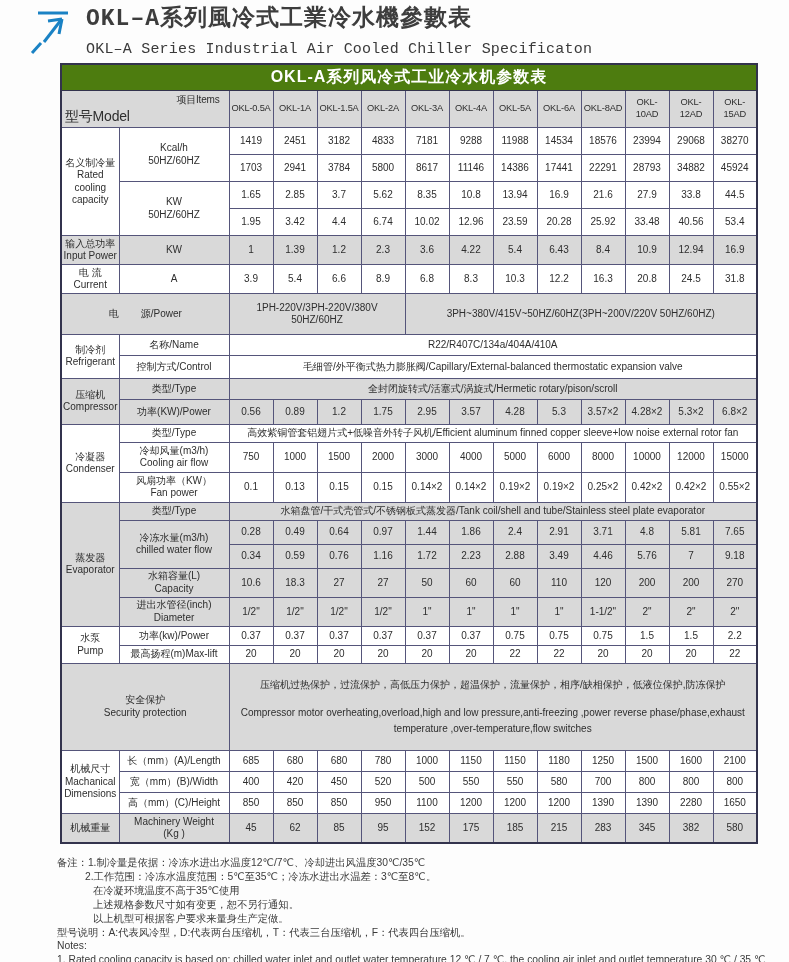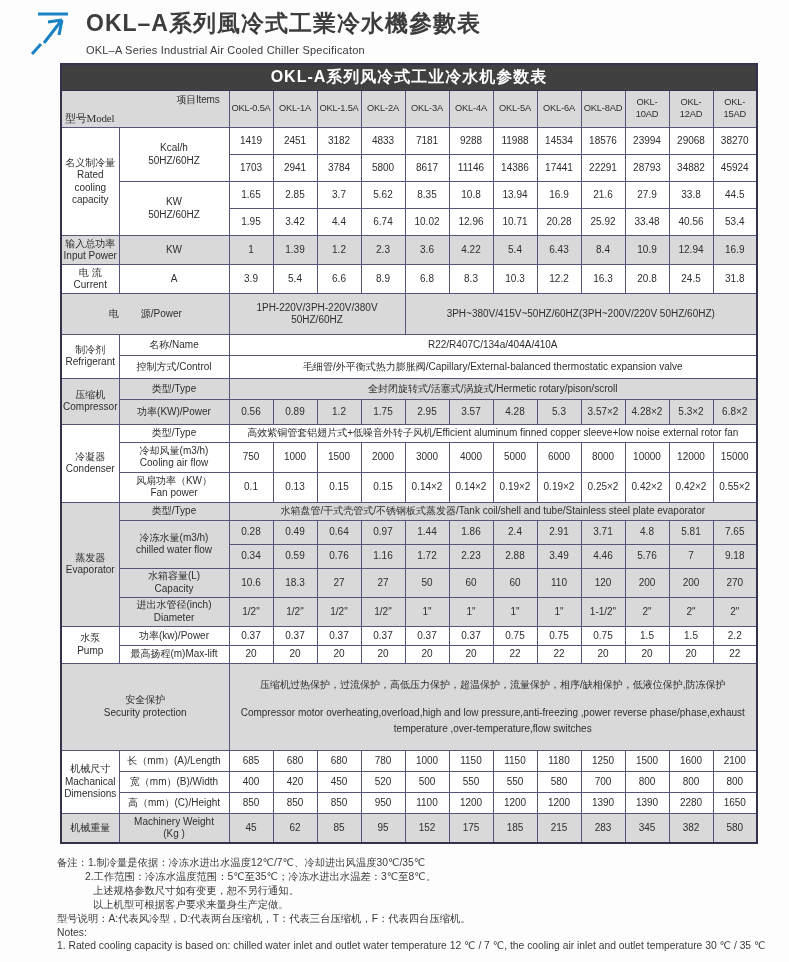--- a/index.html
+++ b/index.html
@@ -1,45 +1,45 @@
 <!DOCTYPE html>
 <html><head>
 <meta charset="utf-8">
 <style>
   * { box-sizing: border-box; margin: 0; padding: 0; }
   html,body { width: 789px; background: #fdfdfd; font-family: "Liberation Sans", "DejaVu Sans", sans-serif; color: #2e2e2e; }
   .page { width: 789px; height: 962px; overflow: hidden; position: relative; }
 
   
-  .header { display: flex; align-items: flex-end; padding: 8px 16px 0 28px; height: 56px; }
+  .header { display: flex; align-items: center; padding: 8px 16px 0 28px; height: 56px; font-family: Liberation Mono, monospace; }
   .logo { width: 46px; height: 46px; flex: 0 0 auto; }
   .titles { margin-left: 12px; }
   .title-zh { font-size: 23px; font-weight: bold; color: #3d3d3d; letter-spacing: 1px; line-height: 1.15; }
-  .title-en { font-size: 11px; font-weight: normal; color: #3a3a3a; margin-top: 8px; letter-spacing: 0.2px; }
+  .title-en { font-size: 15px; font-weight: normal; color: #3a3a3a; margin-top: 8px; letter-spacing: 0.2px; }
 
   
   table.spec { margin: 7px 0 0 60px; width: 697px; border-collapse: collapse; table-layout: fixed;
                border: 2px solid #33334d; }
   .spec td, .spec th { border: 1px solid #55557a; font-weight: normal; text-align: center;
                        vertical-align: middle; font-size: 10px; line-height: 1.25; padding: 1px 1px;
                        white-space: pre-line; overflow: hidden; }
   tr.sec-top td, tr.sec-top th { border-top: 1.6px solid #3c3c5c; }
-  .banner td { background: #404040; color: #ffffff; font-size: 16px; font-weight: bold;
+  .banner td { background: #4d7c0f; color: #ffffff; font-size: 16px; font-weight: bold;
                height: 26px; letter-spacing: 1px; border: 1px solid #33334d; }
   tr.gray td, tr.gray th { background: #d9d9d9; }
   tr.white td, tr.white th { background: #ffffff; }
   .models td { font-size: 9.3px; letter-spacing: -0.2px; }
   .cat { font-size: 9.5px; }
   .sub { font-size: 9.5px; }
   .wide-val { font-size: 9.5px; }
   .corner { position: relative; padding: 0;
     background-image: linear-gradient(to bottom right,
       transparent calc(50% - 0.6px), #55557a calc(50% - 0.6px),
       #55557a calc(50% + 0.6px), transparent calc(50% + 0.6px)); }
-  .corner .model { position: absolute; left: 3px; bottom: 2px; font-size: 11px; font-family: Liberation Serif, serif; }
+  .corner .model { position: absolute; left: 3px; bottom: 2px; font-size: 14px; }
   .corner .items { position: absolute; right: 9px; top: 3px; font-size: 10px; }
   .power-label { }
   .power-label .inner { display: flex; justify-content: center; gap: 22px; }
   .security-cell { text-align: left; padding: 3px 6px; }
   .security-cell div { font-size: 10px; line-height: 1.55; white-space: normal; }
 
   
   .notes { margin: 13px 0 0 57px; font-size: 10.3px; color: #3a3a3a; line-height: 1.2; }
   .notes .line { margin-bottom: 1.5px; }
   .ind-1 { padding-left: 28px; }
@@ -145,21 +145,21 @@
           <td>33.8</td>
           <td>44.5</td>
         </tr>
     <tr class="white" style="height:27px">
           <td>1.95</td>
           <td>3.42</td>
           <td>4.4</td>
           <td>6.74</td>
           <td>10.02</td>
           <td>12.96</td>
-          <td>10.71</td>
+          <td>23.59</td>
           <td>20.28</td>
           <td>25.92</td>
           <td>33.48</td>
           <td>40.56</td>
           <td>53.4</td>
         </tr>
 
     <tr class="gray sec-top" style="height:29px">
       <th class="cat">输入总功率
 Input Power</th>
@@ -452,20 +452,21 @@
           <td>345</td>
           <td>382</td>
           <td>580</td>
         </tr>
   </tbody>
     </table>
 
   <div class="notes">
     <div class="line">备注：1.制冷量是依据：冷冻水进出水温度12℃/7℃、冷却进出风温度30℃/35℃</div>
     <div class="line ind-1">2.工作范围：冷冻水温度范围：5℃至35℃；冷冻水进出水温差：3℃至8℃。</div>
+    <div class="line ind-2">在冷凝环境温度不高于35℃使用</div>
     <div class="line ind-2">上述规格参数尺寸如有变更，恕不另行通知。</div>
     <div class="line ind-2">以上机型可根据客户要求来量身生产定做。</div>
     <div class="line">型号说明：A:代表风冷型，D:代表两台压缩机，T：代表三台压缩机，F：代表四台压缩机。</div>
     <div class="line">Notes:</div>
     <div class="line">1. Rated cooling capacity is based on: chilled water inlet and outlet water temperature 12 ℃ / 7 ℃, the cooling air inlet and outlet temperature 30 ℃ / 35 ℃</div>
 
   </div>
 
 </div>
 

